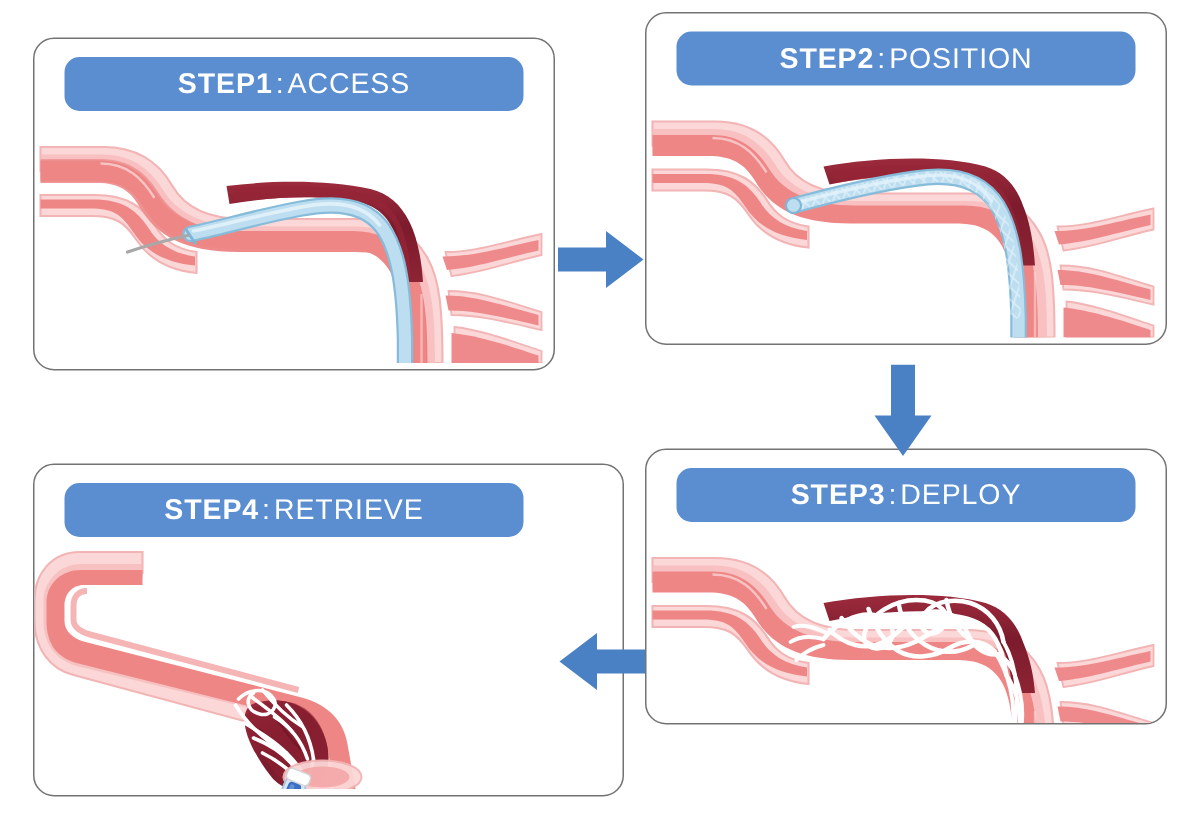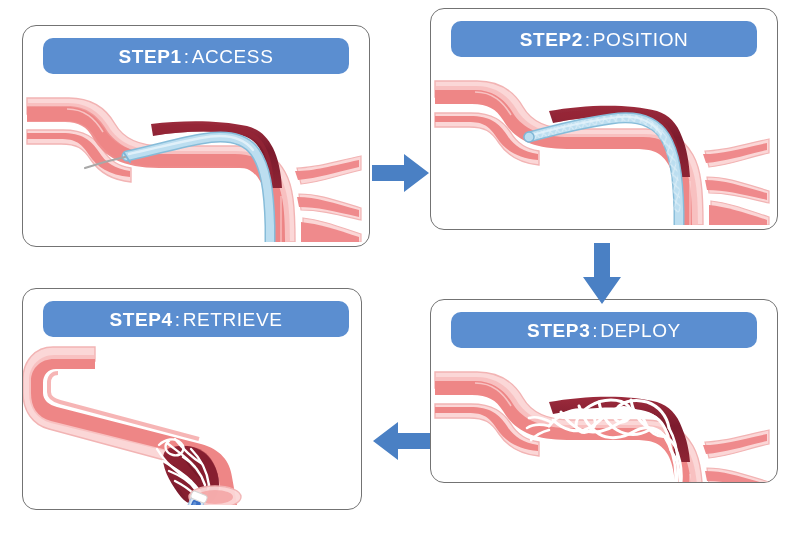--- a/index.html
+++ b/index.html
@@ -27,21 +27,21 @@
     background: #ffffff;
     border: 1px solid #737373;
     border-radius: 14px;
     box-sizing: border-box;
     overflow: hidden;
   }
 
   .panel-p1 { left: 22px;  top: 25px;  width: 348px; height: 222px; }
   .panel-p2 { left: 430px; top: 8px;  width: 348px; height: 222px; }
   .panel-p3 { left: 430px; top: 299px; width: 348px; height: 184px; }
-  .panel-p4 { left: 22px;  top: 288px; width: 340px; height: 222px; }
+  .panel-p4 { left: 22px;  top: 309px; width: 394px; height: 222px; }
 
   .banner {
     position: absolute;
     left: 20px;
     top: 12px;
     width: 306px;
     height: 36px;
     background: #5b8ed0;
     border-radius: 10px;
     display: flex;

